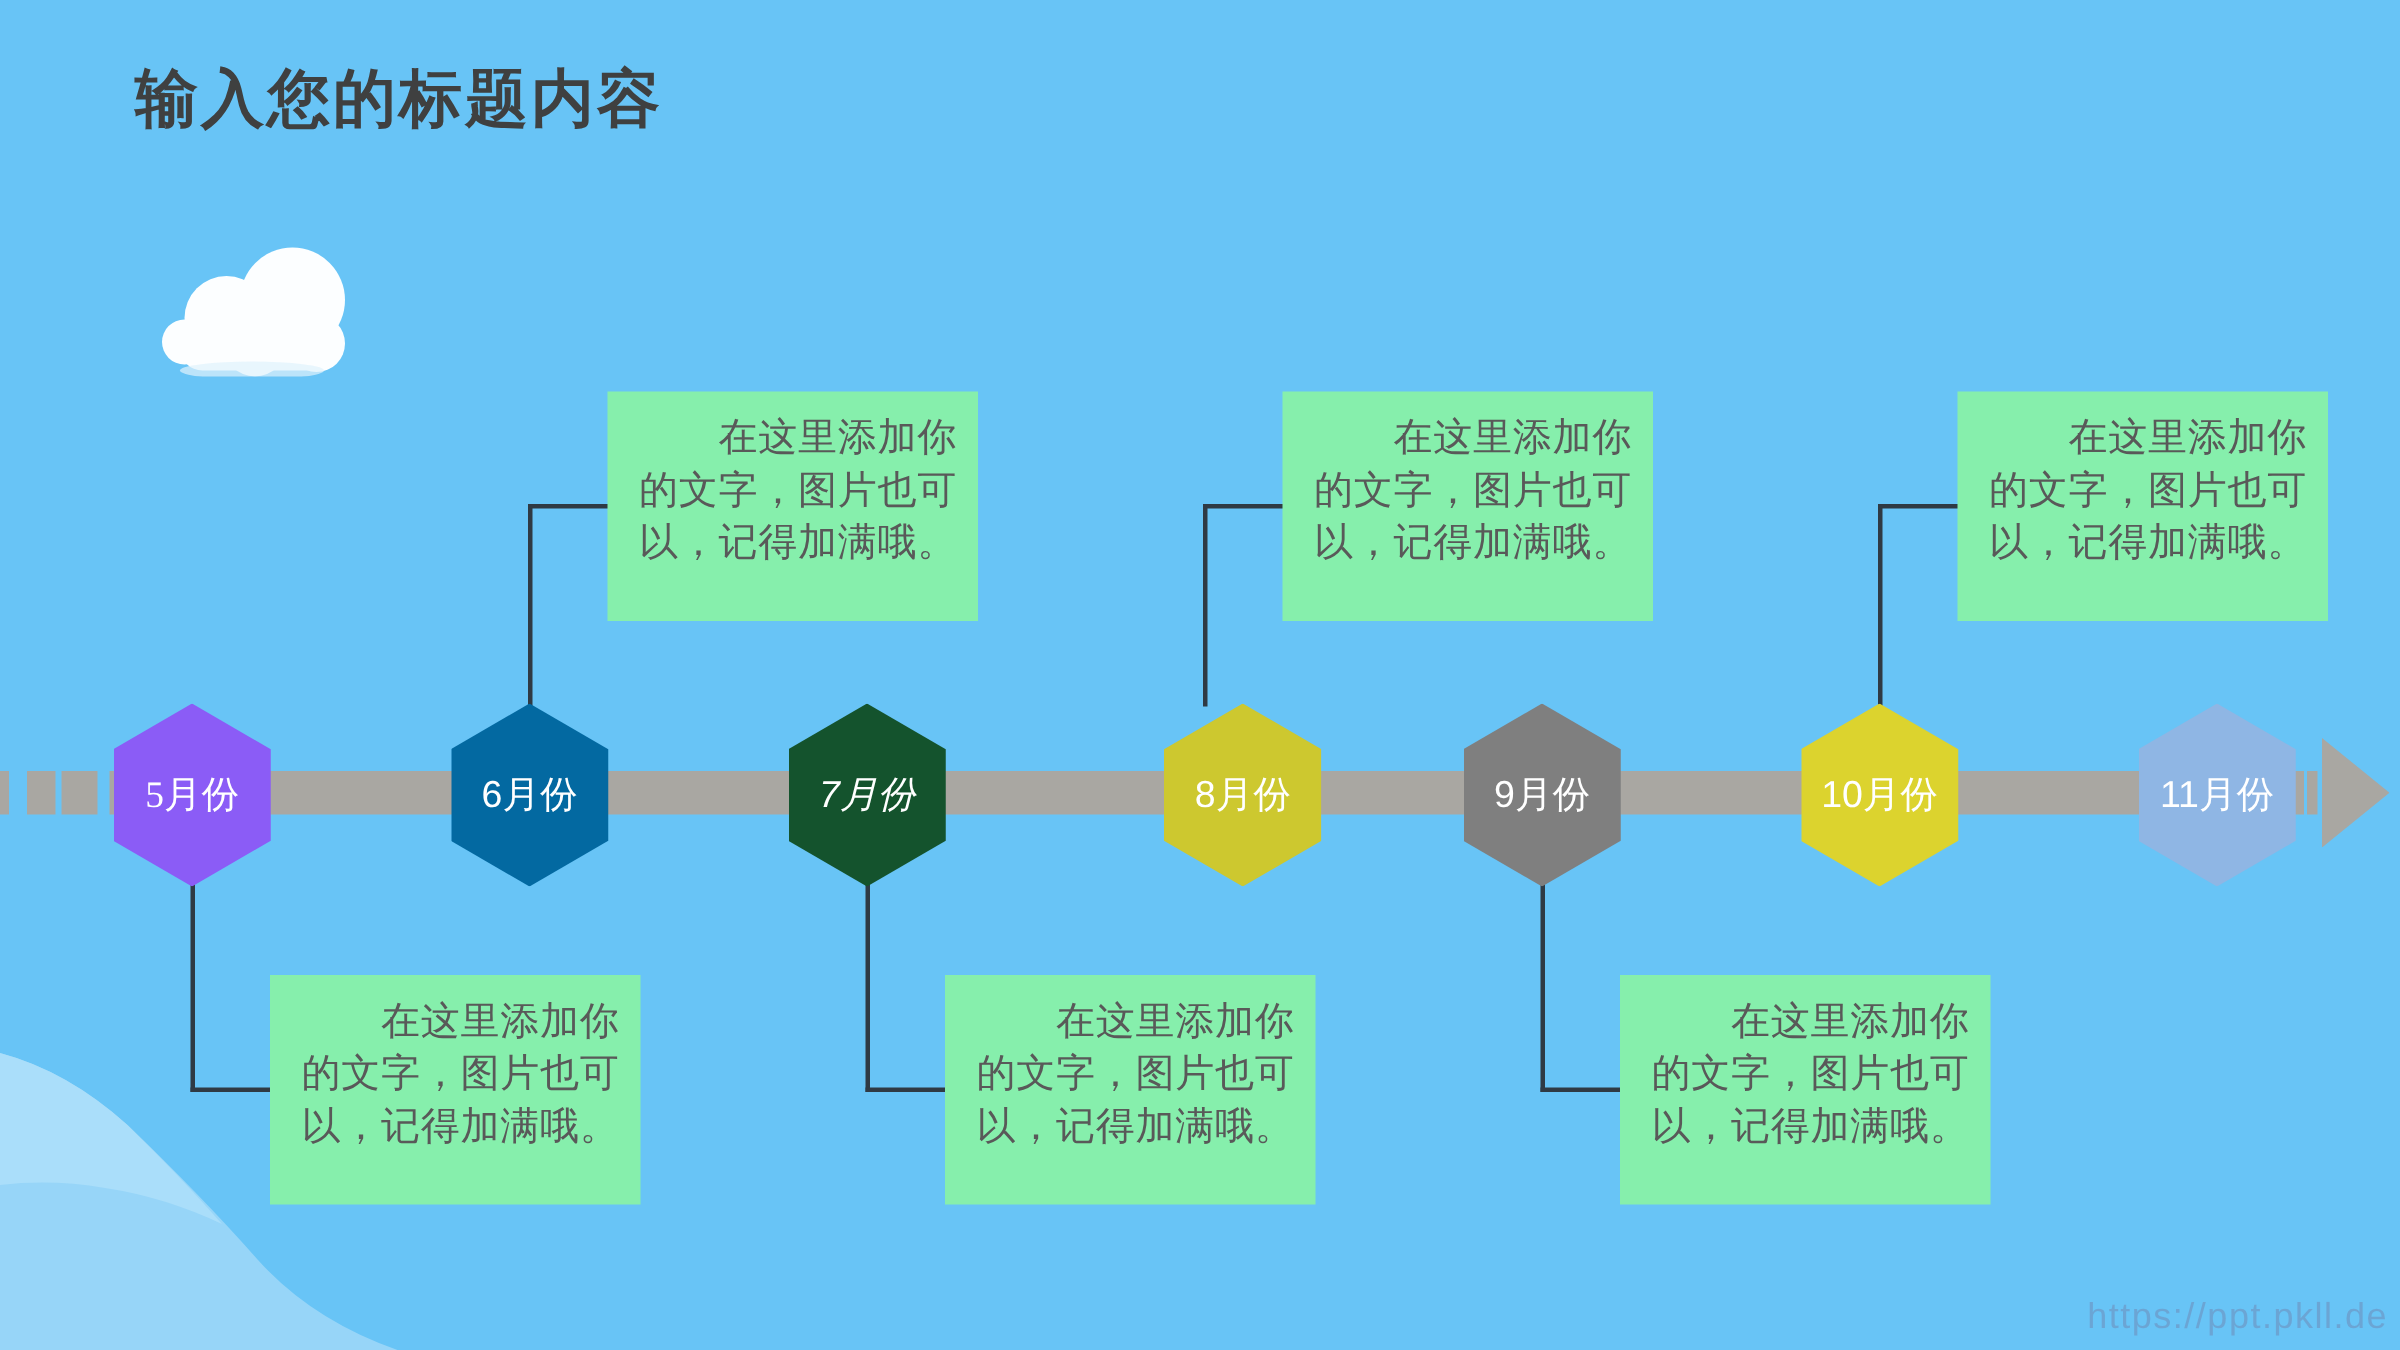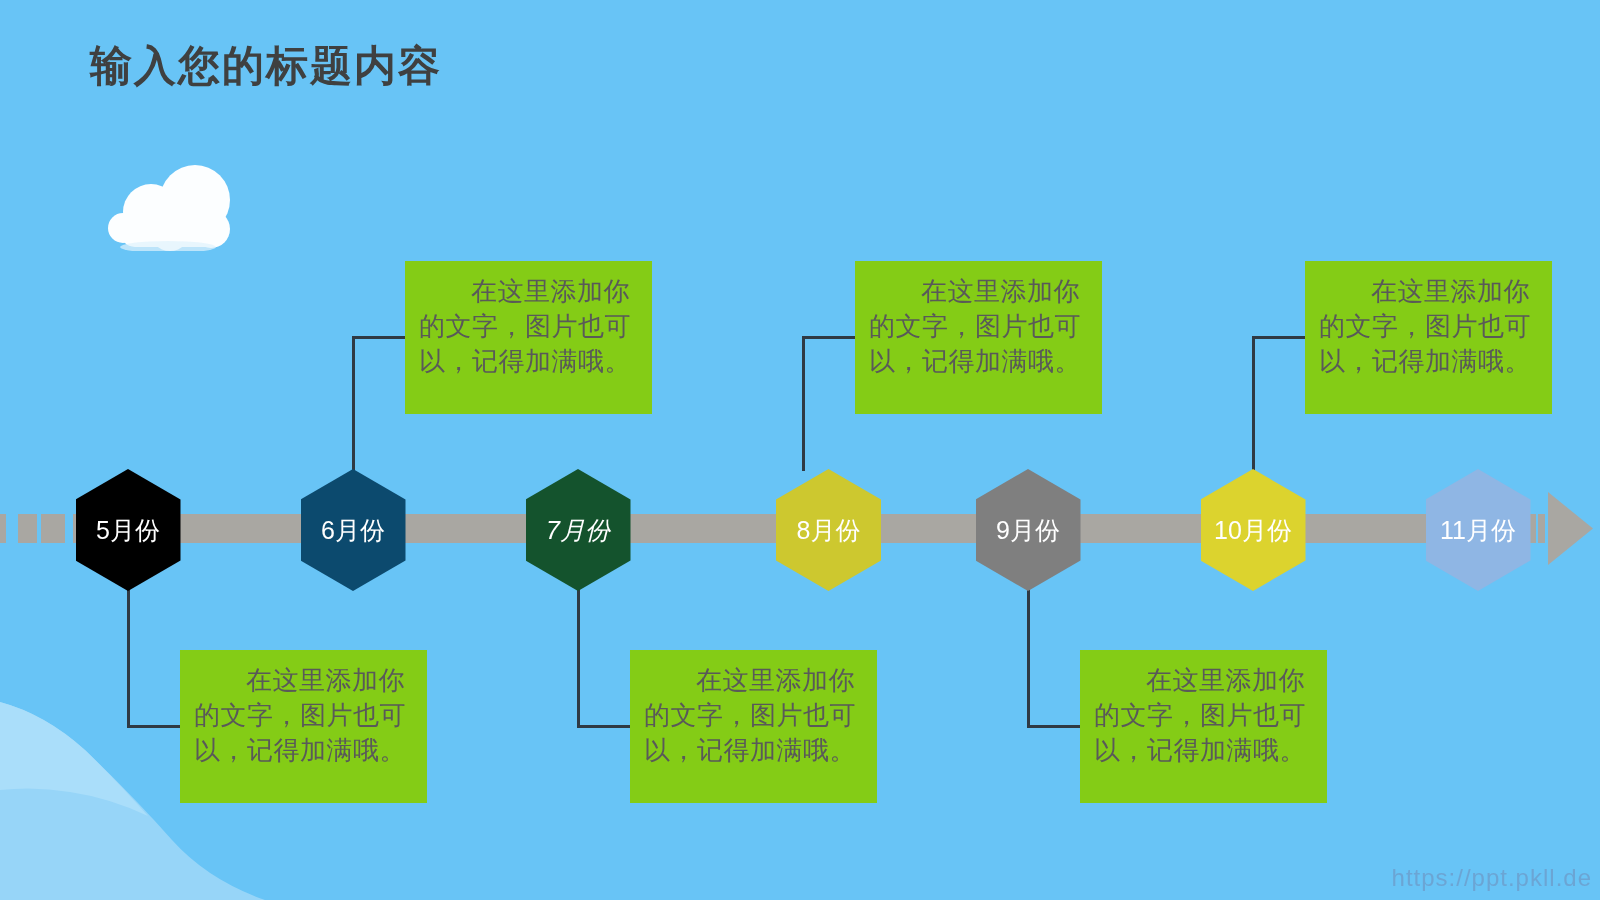--- a/index.html
+++ b/index.html
@@ -30,22 +30,22 @@
   
   .hex{
     position:absolute;width:105px;height:122px;top:469px;
     clip-path:polygon(50% 0%,100% 25%,100% 75%,50% 100%,0% 75%,0% 25%);
     display:flex;align-items:center;justify-content:center;z-index:3;
   }
   .hex-label{color:#FFFFFF;font-size:25px;line-height:1;white-space:nowrap;}
 
   
   .note-box{
-    position:absolute;width:247px;height:153px;background:#84cc16;
-    box-sizing:border-box;padding:13px 14px 0 14px;z-index:2;
+    position:absolute;width:247px;height:153px;background:#86efac;
+    box-sizing:border-box;padding:13px 14px 0 14px;z-index:2;text-align:right;
   }
   .note-line{
     font-size:26px;line-height:35px;color:#595959;letter-spacing:0.5px;
     white-space:nowrap;
   }
   .note-line.first{text-indent:2em;}
 
   
   .conn{position:absolute;background:#2F3A44;z-index:1;}
 
@@ -81,31 +81,31 @@
   <h1 class="slide-title">输入您的标题内容</h1>
 
   <div class="bar-seg" style="left:0;width:6px"></div>
   <div class="bar-seg" style="left:18px;width:19px"></div>
   <div class="bar-seg" style="left:41px;width:24px"></div>
   <div class="bar-seg" style="left:73px;width:1463px"></div>
   <div class="bar-seg" style="left:1538px;width:7px"></div>
   <div class="arrow-head"></div>
 
   <div id="nodes">
-      <div class="hex" style="left: 75.5px; background: #000000;">
+      <div class="hex" style="left: 75.5px; background: #8b5cf6; font-family: Liberation Serif, serif;">
         <span class="hex-label">5月份</span>
       </div>
       <div class="conn" style="left: 126.5px; top: 589px; height: 139px; width: 3px;"></div>
       <div class="conn" style="left: 126.5px; top: 725px; width: 55px; height: 3px;"></div>
       <div class="note-box" style="left: 180px; top: 650px;">
         <div class="note-line first">在这里添加你</div>
         <div class="note-line">的文字，图片也可</div>
         <div class="note-line">以，记得加满哦。</div>
       </div>
-      <div class="hex" style="left: 300.5px; background: #0c4a6e;">
+      <div class="hex" style="left: 300.5px; background: #0369a1;">
         <span class="hex-label">6月份</span>
       </div>
       <div class="conn" style="left: 351.5px; top: 336px; height: 135px; width: 3px;"></div>
       <div class="conn" style="left: 351.5px; top: 336px; width: 55px; height: 3px;"></div>
       <div class="note-box" style="left: 405px; top: 261px;">
         <div class="note-line first">在这里添加你</div>
         <div class="note-line">的文字，图片也可</div>
         <div class="note-line">以，记得加满哦。</div>
       </div>
       <div class="hex" style="left: 525.5px; background: #14532d; font-style: italic;">

